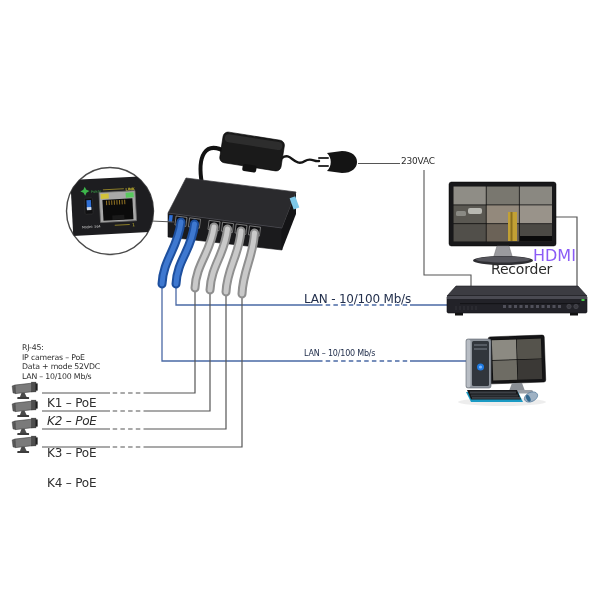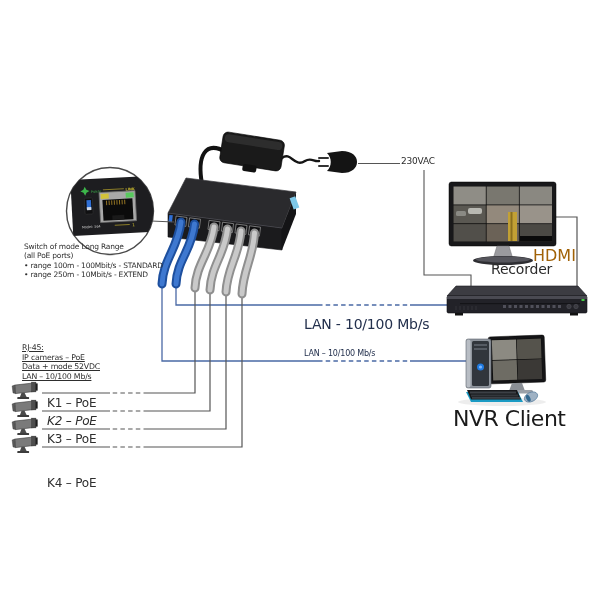--- a/index.html
+++ b/index.html
@@ -3,30 +3,30 @@
 <meta charset="utf-8">
 <style>
   html,body{margin:0;padding:0;background:#ffffff;}
   .stage{
     position:relative;width:600px;height:600px;background:#ffffff;overflow:hidden;
     font-family:"DejaVu Sans","Liberation Sans",sans-serif;color:#2b2b2b;
   }
   .stage svg{position:absolute;left:0;top:0;}
   .lbl{position:absolute;white-space:pre;letter-spacing:-0.2px;color:#2b2b2b;}
   .lbl-230vac{left:401px;top:156px;font-size:9px;}
-  .lbl-lan1{left:304px;top:292px;font-size:14px;color:#23304d;margin-top:24px;}
+  .lbl-lan1{left:304px;top:292px;font-size:12px;color:#23304d;}
   .lbl-lan2{left:304px;top:349px;font-size:8px;color:#23304d;}
-  .lbl-hdmi{left:533px;top:246px;font-size:16px;color:#a16207;letter-spacing:0px;}
+  .lbl-hdmi{left:533px;top:246px;font-size:16px;color:#8b5cf6;letter-spacing:0px;}
   .lbl-recorder{left:491px;top:261px;font-size:14px;}
   .lbl-nvrclient{left:453px;top:406px;font-size:22px;color:#1a1a1a;letter-spacing:-0.5px;}
   .note{position:absolute;font-size:7.5px;line-height:9.4px;letter-spacing:-0.2px;color:#2e2e2e;}
   .note-switch{left:24px;top:242px;}
-  .note-rj45{left:22px;top:343px;font-size:7.8px;line-height:9.6px;text-decoration:underline;}
+  .note-rj45{left:22px;top:343px;font-size:7.8px;line-height:9.6px;}
   .klbl{position:absolute;left:47px;font-size:12px;letter-spacing:-0.2px;color:#2e2e2e;}
-  .k1{top:396px;} .k2{top:414px;font-style:italic;} .k3{top:432px;text-align:right;} .k4{top:476px;}
+  .k1{top:396px;} .k2{top:414px;font-style:italic;} .k3{top:446px;text-align:right;} .k4{top:476px;}
 </style>
 </head>
 <body>
 
 <div class="stage">
 
 <svg width="600" height="600" viewBox="0 0 600 600">
   <defs>
     <clipPath id="magclip">
           <circle cx="110" cy="211" r="43.5"></circle>
@@ -278,28 +278,21 @@
       </g>
     </g>
   </g>
 </svg>
 
 <div class="lbl lbl-230vac">230VAC</div>
 <div class="lbl lbl-lan1">LAN - 10/100 Mb/s</div>
 <div class="lbl lbl-lan2">LAN – 10/100 Mb/s</div>
 <div class="lbl lbl-hdmi">HDMI</div>
 <div class="lbl lbl-recorder">Recorder</div>
-<div class="lbl lbl-nvrclient">NVR Client</div>
-
-<div class="note note-switch">
-  <div>Switch of mode Long Range</div>
-  <div>(all PoE ports)</div>
-  <div>• range 100m - 100Mbit/s - STANDARD</div>
-  <div>• range 250m - 10Mbit/s - EXTEND</div>
-</div>
+
 
 <div class="note note-rj45">
   <div>RJ-45:</div>
   <div>IP cameras – PoE</div>
   <div>Data + mode 52VDC</div>
   <div>LAN – 10/100 Mb/s</div>
 </div>
 
 <div class="klbl k1">K1 – PoE</div>
 <div class="klbl k2">K2 – PoE</div>

